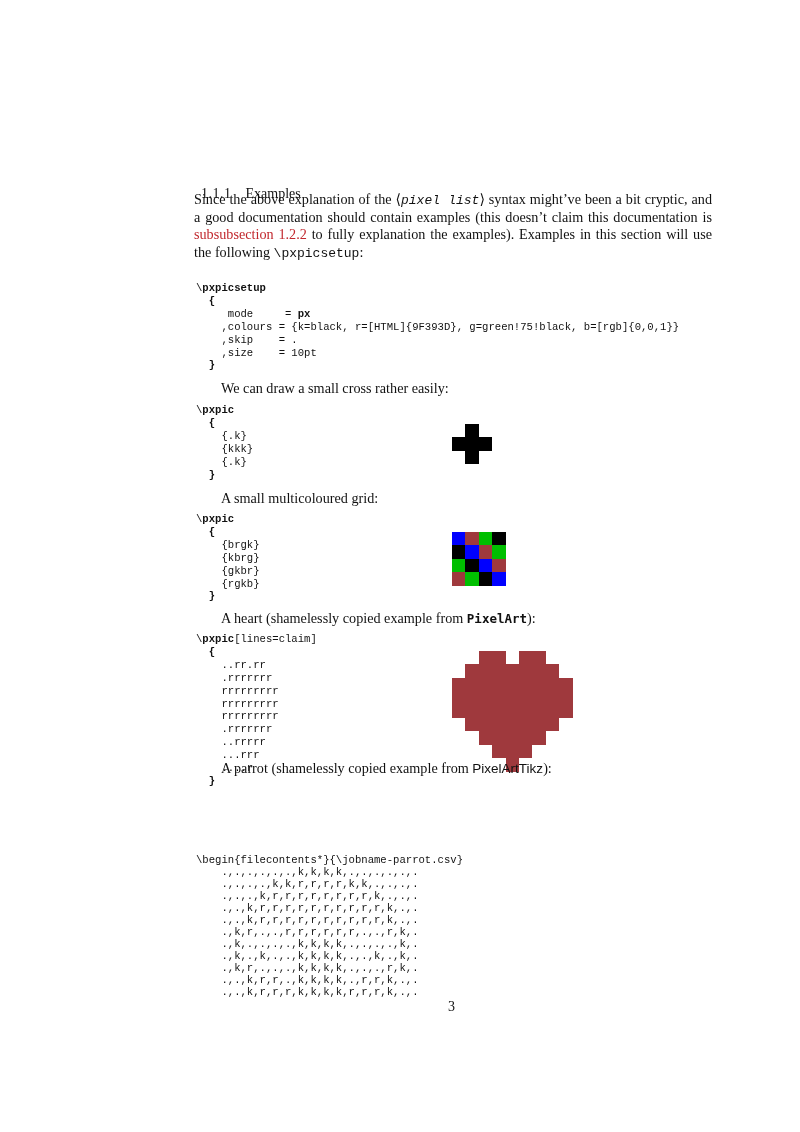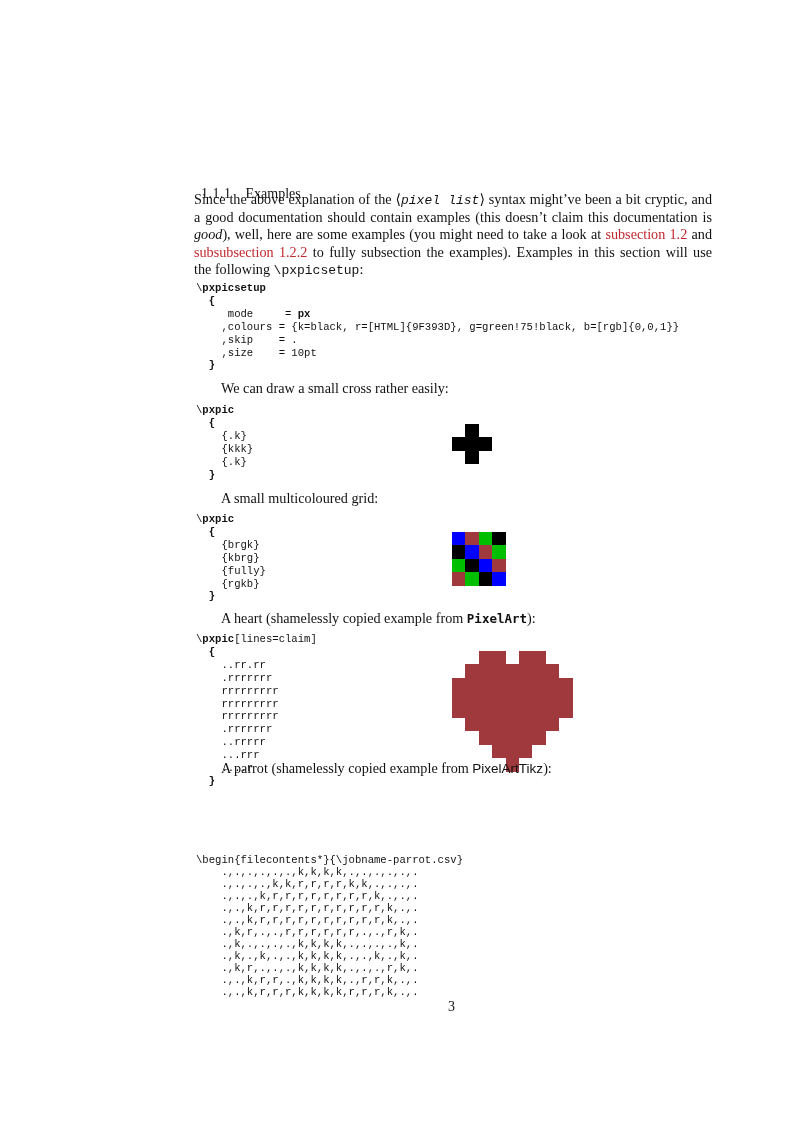--- a/index.html
+++ b/index.html
@@ -27,22 +27,21 @@
 </head>
 <body>
 
 <div class="abs heading">
   <span class="num">1.1.1</span><span class="title">Examples</span>
 </div>
 
 <div class="abs para" style="top:191px;">
   <span class="line"><span>Since the above explanation of the </span><span>⟨</span><span class="metavar">pixel list</span><span>⟩</span><span> syntax might’ve been a bit cryptic, and</span></span>
   <span class="line">a good documentation should contain examples (this doesn’t claim this documentation is</span>
-  <span class="line"><span class="ital">good</span><span>), well, here are some examples (you might need to take a look at </span><a class="link">subsection 1.2</a><span> and</span></span>
-  <span class="line"><a class="link">subsubsection 1.2.2</a><span> to fully subsection the examples). Examples in this section will use</span></span>
+  <span class="line"><a class="link">subsubsection 1.2.2</a><span> to fully explanation the examples). Examples in this section will use</span></span>
   <span class="line last"><span>the following </span><span class="mono" style="font-size:13px">\pxpicsetup</span><span>:</span></span>
 </div>
 
 <div class="abs code" style="top:282px;"><span>\</span><b>pxpicsetup</b>
 <b>  {</b>
 <span>     mode     = </span><b>px</b>
 <span>    ,colours = {k=black, r=[HTML]{9F393D}, g=green!75!black, b=[rgb]{0,0,1}}</span>
 <span>    ,skip    = .</span>
 <span>    ,size    = 10pt</span>
 <b>  }</b></div>
@@ -60,21 +59,21 @@
     <div class="cell" style="left: 13.4px; top: 13.4px; background: rgb(0, 0, 0);"></div>
     <div class="cell" style="left: 26.8px; top: 13.4px; background: rgb(0, 0, 0);"></div>
     <div class="cell" style="left: 13.4px; top: 26.8px; background: rgb(0, 0, 0);"></div>
   </div>
 
 <div class="abs intro" style="top:490px;">A small multicoloured grid:</div>
 <div class="abs code" style="top:513px;"><span>\</span><b>pxpic</b>
 <b>  {</b>
 <span>    {brgk}</span>
 <span>    {kbrg}</span>
-<span>    {fully}</span>
+<span>    {gkbr}</span>
 <span>    {rgkb}</span>
 <b>  }</b></div>
 <div class="pix" id="pix-grid" style="left:452px; top:532px;">
     <div class="cell" style="left: 0px; top: 0px; background: rgb(0, 0, 255);"></div>
     <div class="cell" style="left: 13.4px; top: 0px; background: rgb(159, 57, 61);"></div>
     <div class="cell" style="left: 26.8px; top: 0px; background: rgb(0, 191, 0);"></div>
     <div class="cell" style="left: 40.2px; top: 0px; background: rgb(0, 0, 0);"></div>
     <div class="cell" style="left: 0px; top: 13.4px; background: rgb(0, 0, 0);"></div>
     <div class="cell" style="left: 13.4px; top: 13.4px; background: rgb(0, 0, 255);"></div>
     <div class="cell" style="left: 26.8px; top: 13.4px; background: rgb(159, 57, 61);"></div>

